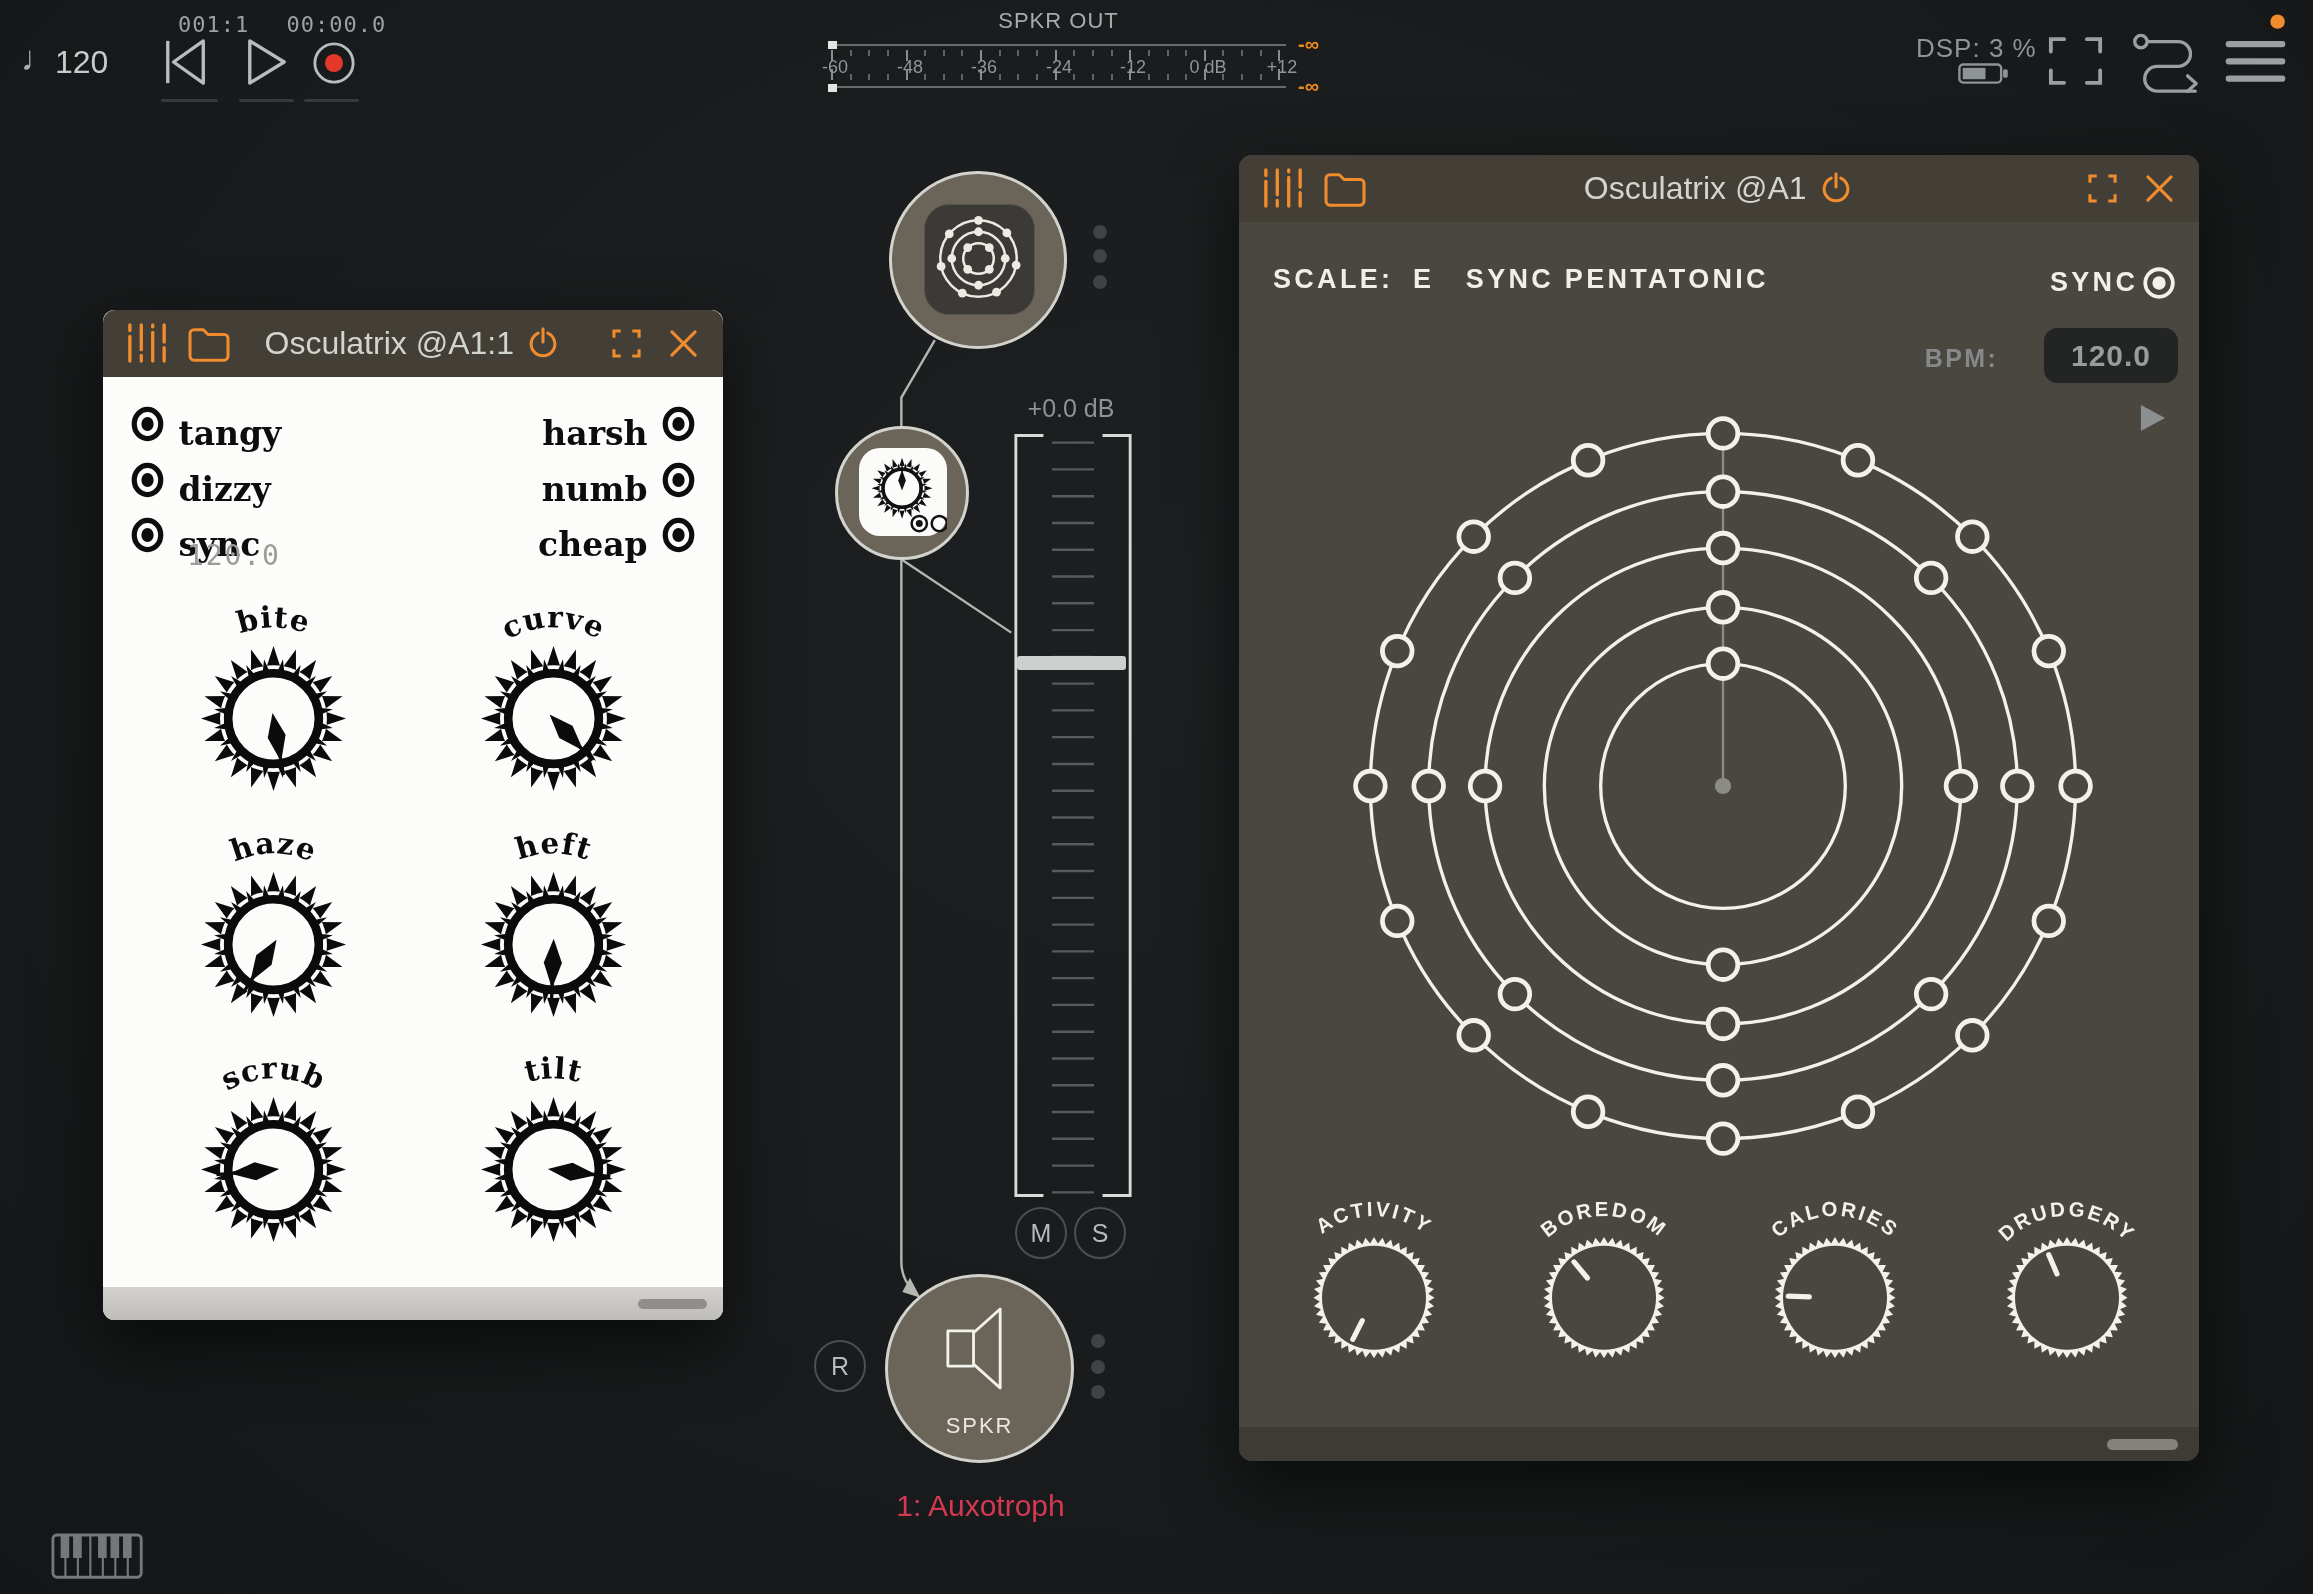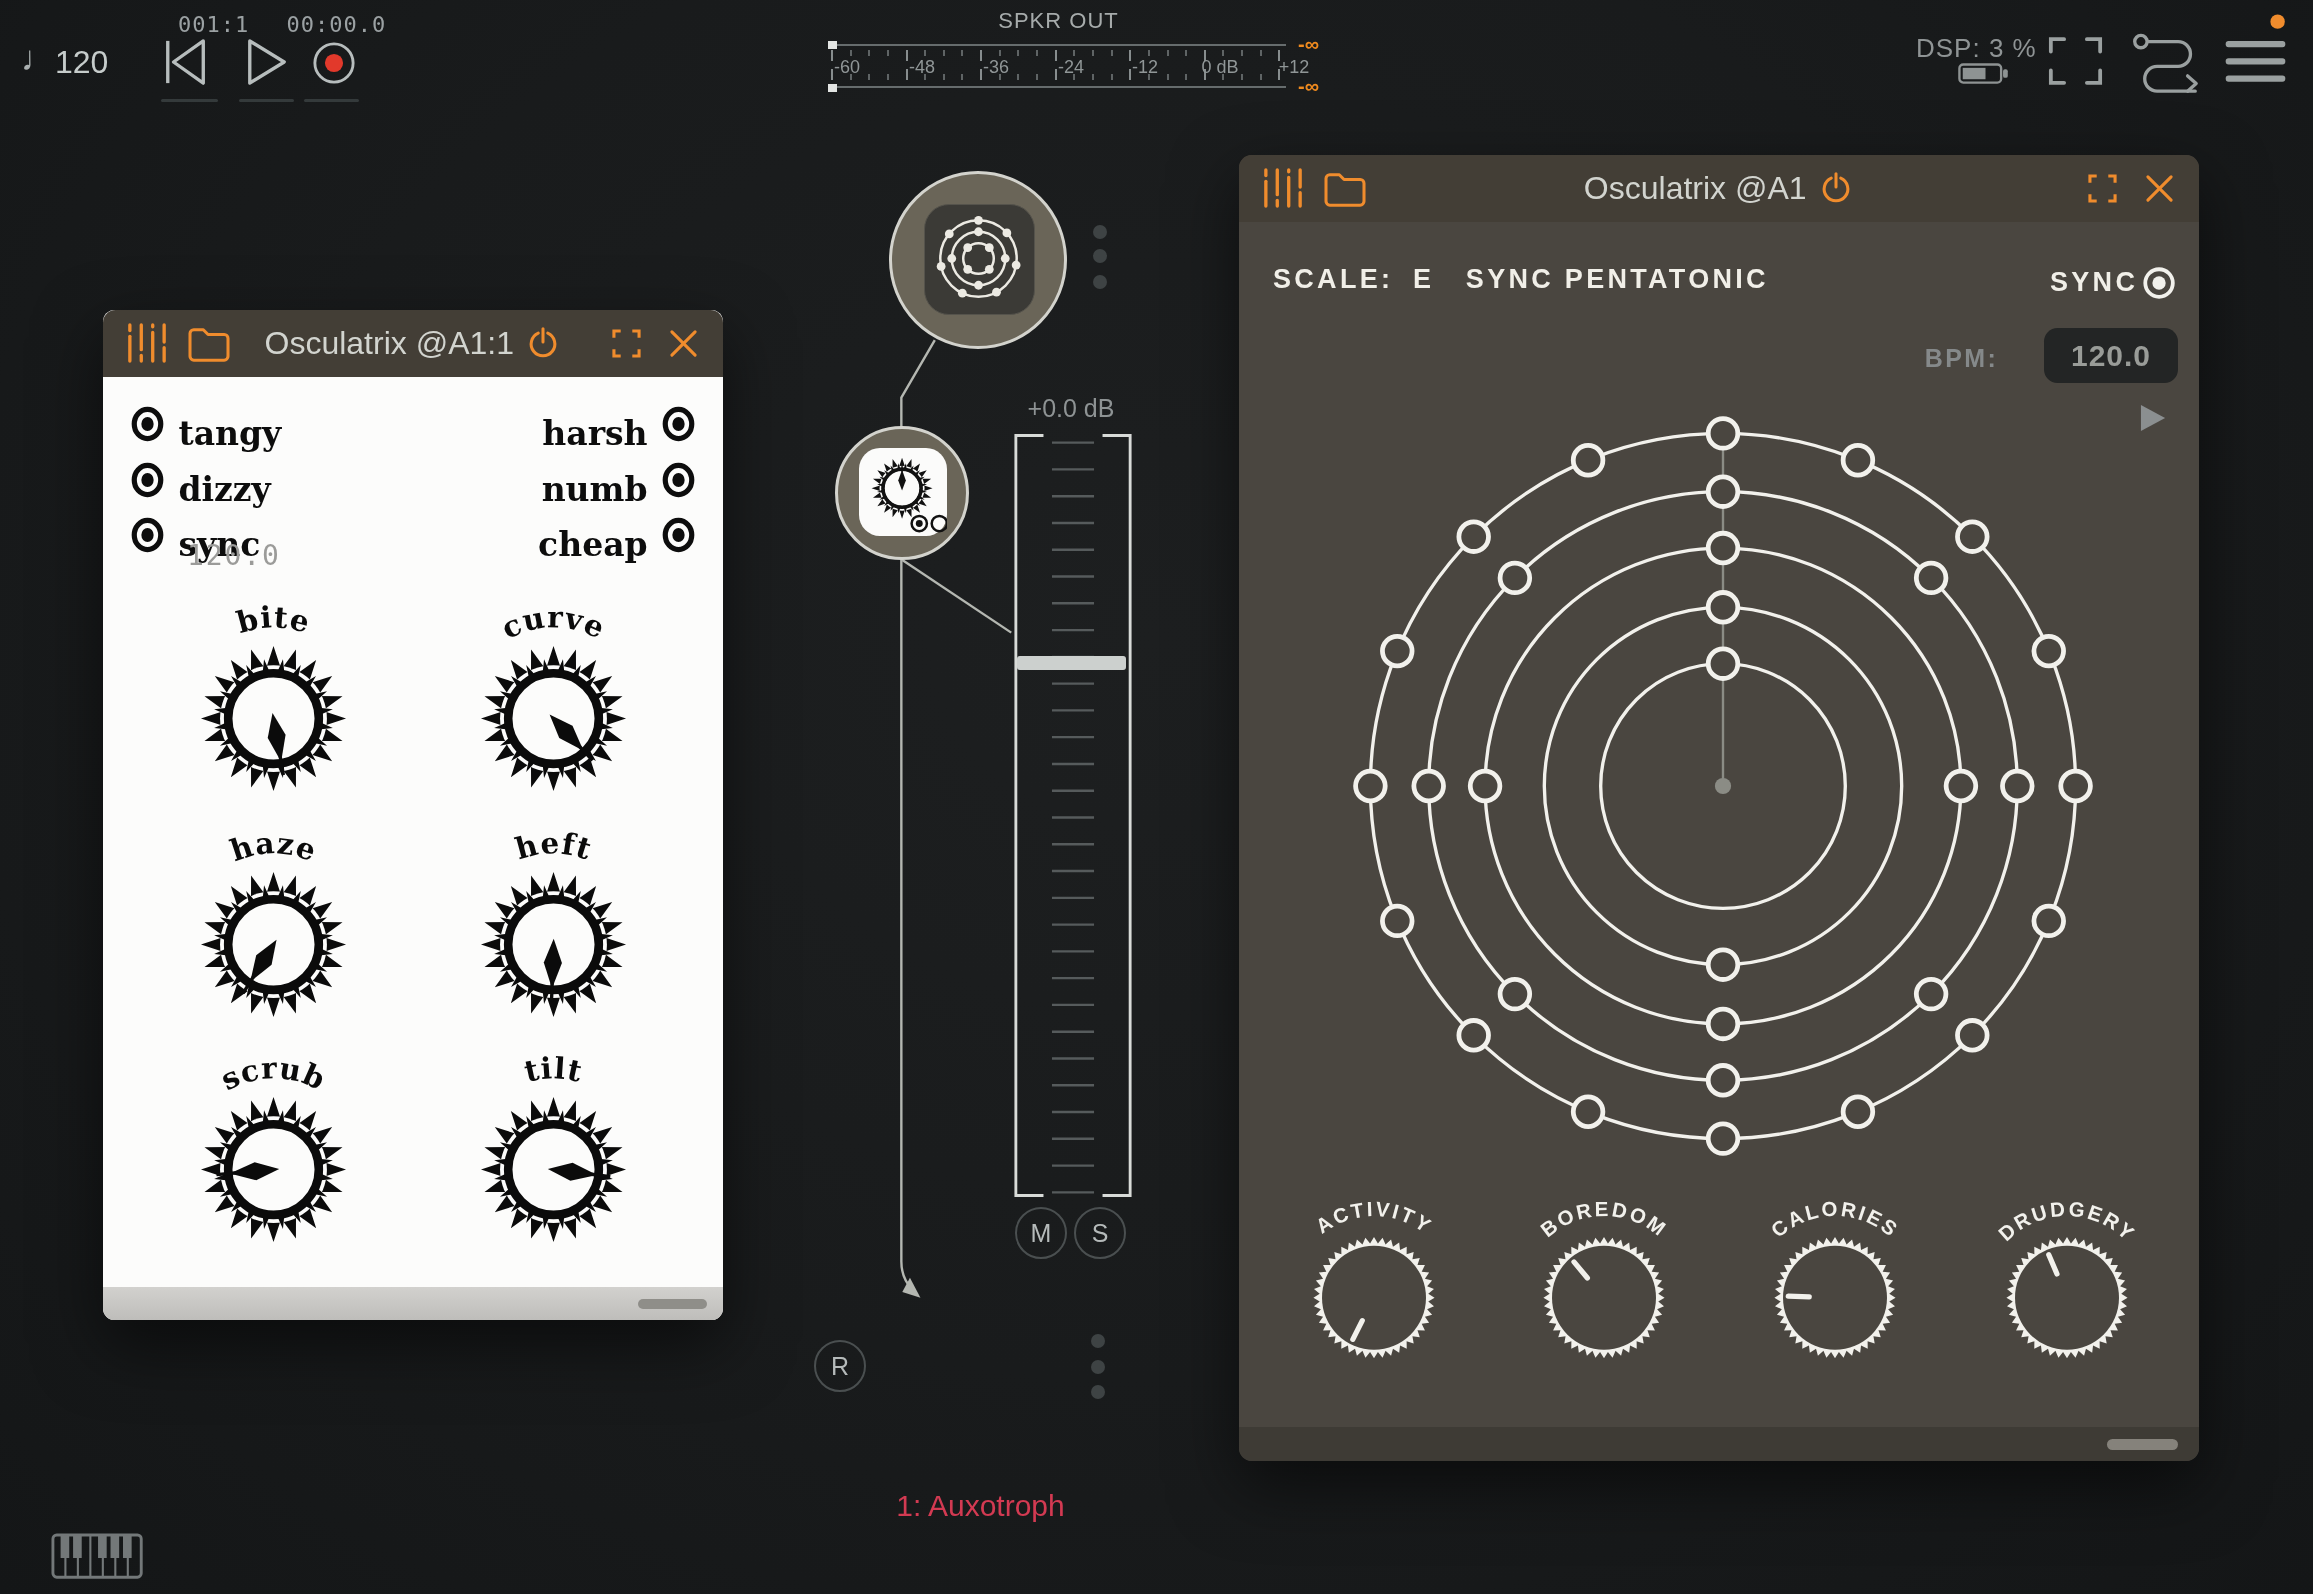--- a/index.html
+++ b/index.html
@@ -128,21 +128,21 @@
         <div style="position:absolute;left:373px;top:61px;width:2.4px;height:11.5px;background:#878d8e;"></div>
         <div style="position:absolute;left:391px;top:42px;width:2.4px;height:6.7px;background:#5f6465;"></div>
         <div style="position:absolute;left:391px;top:66px;width:2.4px;height:6.7px;background:#5f6465;"></div>
         <div style="position:absolute;left:410px;top:42px;width:2.4px;height:6.7px;background:#5f6465;"></div>
         <div style="position:absolute;left:410px;top:66px;width:2.4px;height:6.7px;background:#5f6465;"></div>
         <div style="position:absolute;left:429px;top:42px;width:2.4px;height:6.7px;background:#5f6465;"></div>
         <div style="position:absolute;left:429px;top:66px;width:2.4px;height:6.7px;background:#5f6465;"></div>
         <div style="position:absolute;left:447px;top:42px;width:2.4px;height:11.5px;background:#878d8e;"></div>
         <div style="position:absolute;left:447px;top:61px;width:2.4px;height:11.5px;background:#878d8e;"></div>
       </div>
-    <div id="meter-labels" class="abs" style="left:16px;top:0;width:455px;height:86px;">
+    <div id="meter-labels" class="abs" style="left:4px;top:0;width:455px;height:86px;">
         <div style="position:absolute;left:0px;top:49px;transform:translateX(-50%);font-size:18px;color:#9096 97;color:#909697;white-space:nowrap;">-60</div>
         <div style="position:absolute;left:75px;top:49px;transform:translateX(-50%);font-size:18px;color:#9096 97;color:#909697;white-space:nowrap;">-48</div>
         <div style="position:absolute;left:149px;top:49px;transform:translateX(-50%);font-size:18px;color:#9096 97;color:#909697;white-space:nowrap;">-36</div>
         <div style="position:absolute;left:224px;top:49px;transform:translateX(-50%);font-size:18px;color:#9096 97;color:#909697;white-space:nowrap;">-24</div>
         <div style="position:absolute;left:298px;top:49px;transform:translateX(-50%);font-size:18px;color:#9096 97;color:#909697;white-space:nowrap;">-12</div>
         <div style="position:absolute;left:373px;top:49px;transform:translateX(-50%);font-size:18px;color:#9096 97;color:#909697;white-space:nowrap;">0 dB</div>
         <div style="position:absolute;left:447px;top:49px;transform:translateX(-50%);font-size:18px;color:#9096 97;color:#909697;white-space:nowrap;text-align:center;">+12</div>
       </div>
     <div class="abs neginf" style="left:467px;top:25px;">-∞</div>
     <div class="abs neginf" style="left:467px;top:67px;">-∞</div>
@@ -271,20 +271,29 @@
       <line x1="5" y1="708" x2="49" y2="708" stroke="#565b5c" stroke-width="2.5"></line>
       <line x1="5" y1="736" x2="49" y2="736" stroke="#565b5c" stroke-width="2.5"></line>
       <line x1="5" y1="764" x2="49" y2="764" stroke="#565b5c" stroke-width="2.5"></line>
       <line x1="5" y1="792" x2="49" y2="792" stroke="#565b5c" stroke-width="2.5"></line>
     </svg>
   <div class="abs" style="left:1017px;top:656px;width:109px;height:14.3px;background:#ccd0ce;border-radius:2.9px;"></div>
   <div class="cbtn" style="left:1015px;top:1207px;">M</div>
   <div class="cbtn" style="left:1074px;top:1207px;">S</div>
 
   <div class="cbtn" style="left:814px;top:1340px;">R</div>
+  <div class="node" style="left:885px;top:1274px;width:189px;height:189px;">
+    <svg class="abs" style="left:57px;top:25px;" width="78" height="92" viewBox="0 0 82 96">
+      <g stroke="#f2f2ec" stroke-width="3" fill="none" stroke-linejoin="round">
+        <rect x="3" y="30" width="27" height="37"></rect>
+        <path d="M30,32 L58,7 V90 L30,65"></path>
+      </g>
+    </svg>
+    <div class="spkr-label">SPKR</div>
+  </div>
   <div class="dot" style="left:1091px;top:1334px;"></div>
   <div class="dot" style="left:1091px;top:1360px;"></div>
   <div class="dot" style="left:1091px;top:1385px;"></div>
   <div class="abs red-label" style="left:837px;top:1489px;width:287px;">1: Auxotroph</div>
 
   <div class="window" style="left:103px;top:310px;width:620px;height:1010px;background:#fcfcfb;border-radius:11.5px;">
     <div class="win-header">
       <svg class="hicon" style="left:23px;" width="42" height="40" viewBox="0 0 44 42">
         <g stroke="#f08c2d" stroke-width="3.5" stroke-linecap="round">
           <line x1="4" y1="14" x2="4" y2="40"></line>

